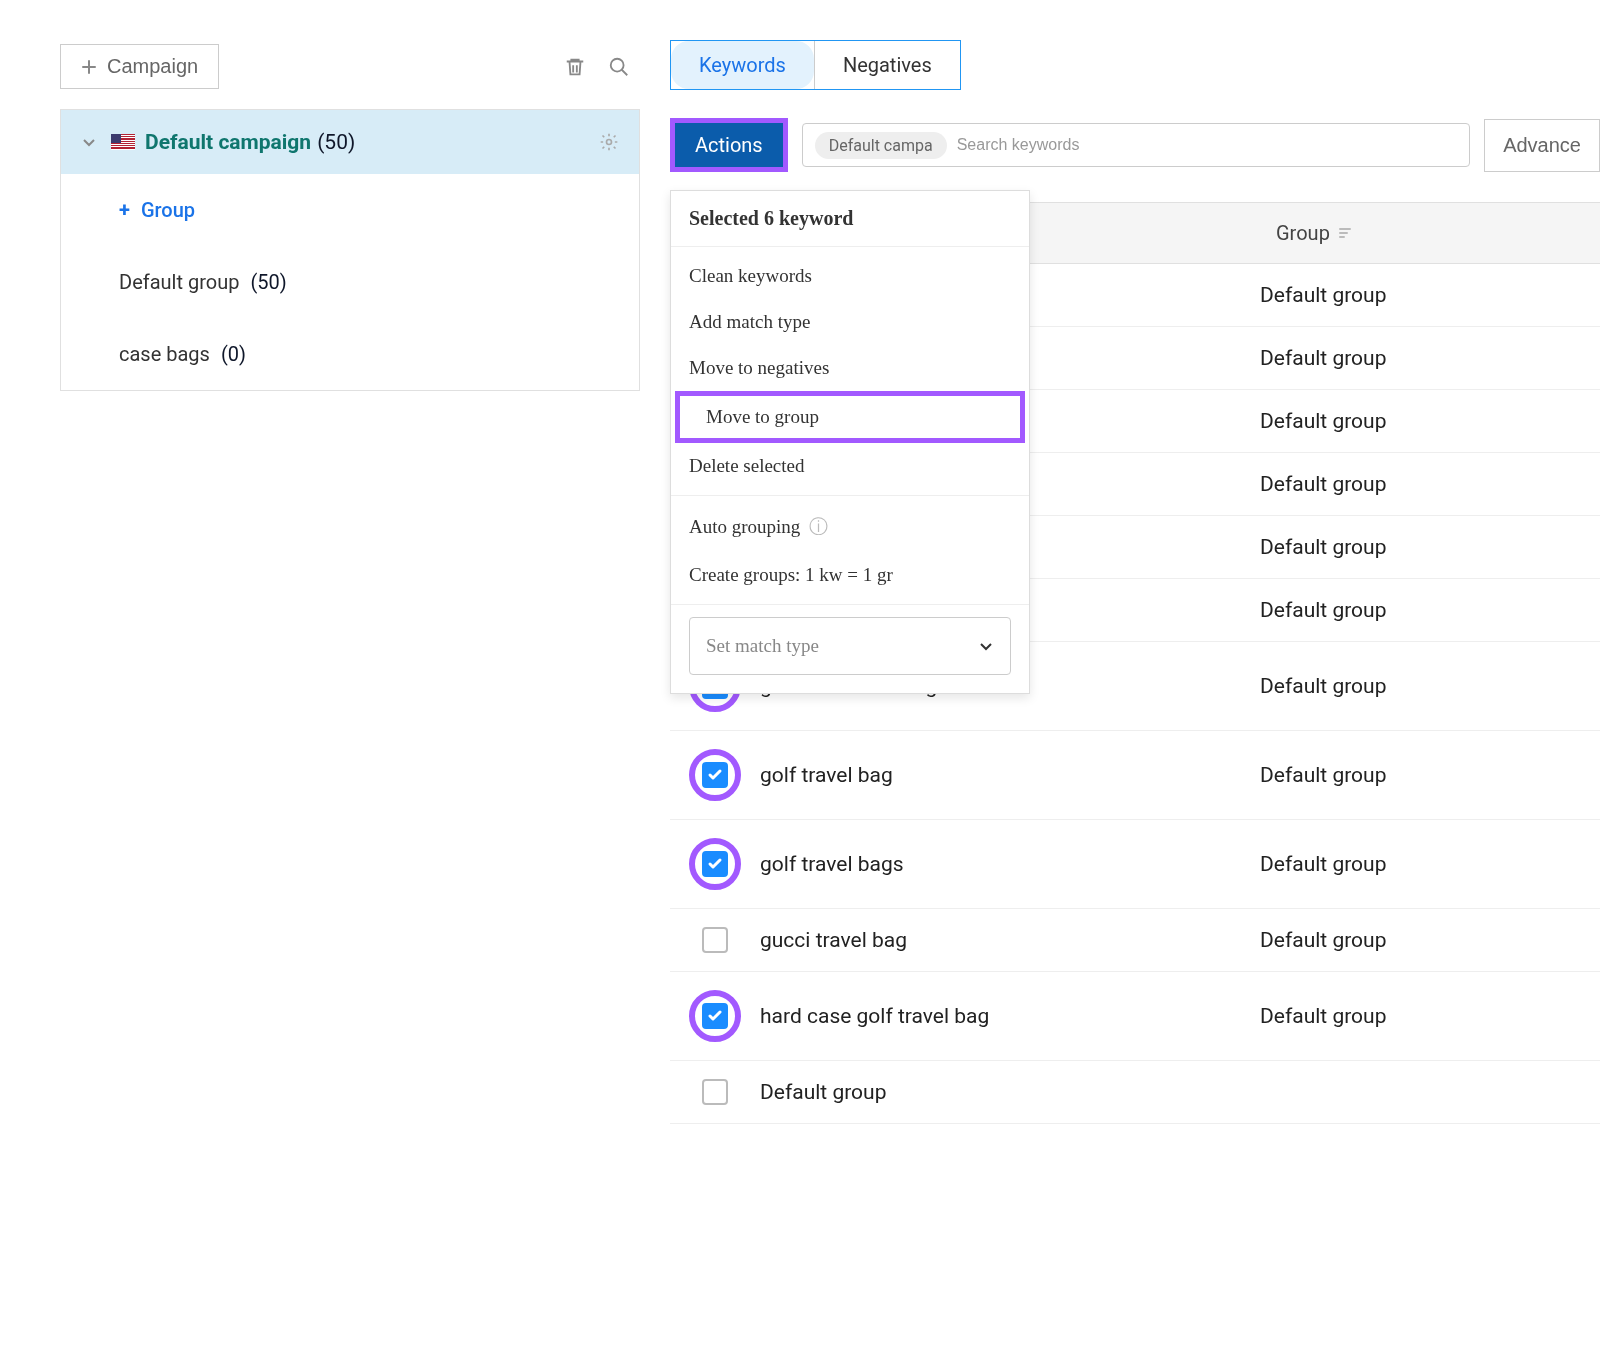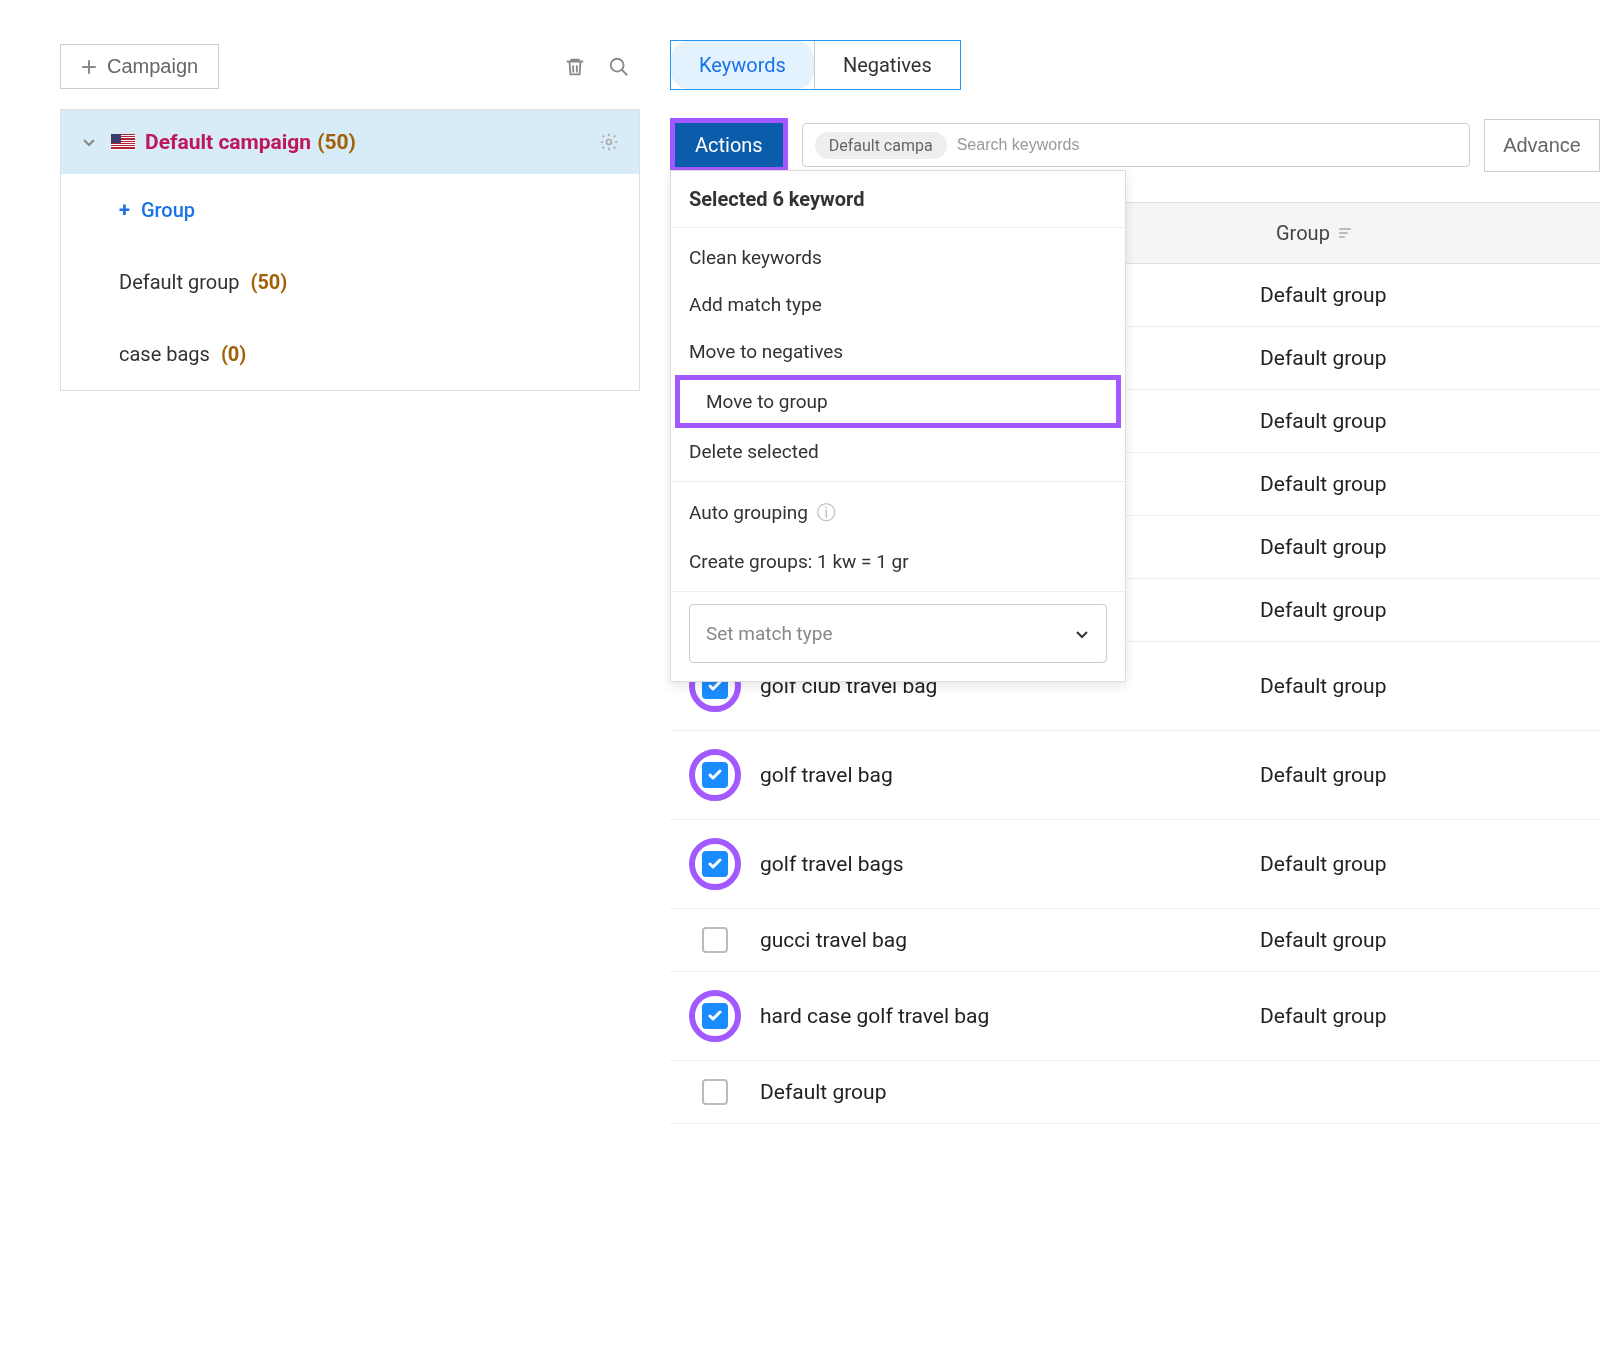--- a/index.html
+++ b/index.html
@@ -66,22 +66,22 @@
     position: relative;
     flex-shrink: 0;
   }
   .flag::after {
     content: "";
     position: absolute;
     top: 0; left: 0;
     width: 10px; height: 9px;
     background: #3c3b6e;
   }
-  .campaign-title { font-weight: 700; color: #be185d; }
-  .count { color: #a16207; margin-left: 6px; font-weight: 700; }
+  .campaign-title { font-weight: 700; color: #0f766e; }
+  .count { color: #0f172a; margin-left: 6px; font-weight: 400; }
   .gear { margin-left: auto; color: #aaa; }
   .sidebar-list { padding: 0; }
   .sidebar-item {
     padding: 24px 20px 24px 58px;
     font-size: 20px;
     color: #333;
   }
   .add-group { color: #1a73e8; font-weight: 500; }
   .add-group .plus { font-weight: 700; margin-right: 6px; }
 
@@ -154,27 +154,28 @@
     font-size: 20px;
     color: #666;
     background: #fff;
     cursor: pointer;
     white-space: nowrap;
   }
 
   
   .dropdown {
     position: absolute;
-    top: 52px;
+    top: 72px;
     left: 0;
-    width: 456px;
+    width: 360px;
     background: #fff;
     border: 1px solid #ddd;
     box-shadow: 0 4px 10px rgba(0,0,0,0.1);
     z-index: 50;
+    font-family: Liberation Serif, serif;
   }
   .dd-head {
     padding: 16px 18px;
     font-size: 20px;
     font-weight: 700;
     border-bottom: 1px solid #eee;
   }
   .dd-section { border-bottom: 1px solid #eee; padding: 6px 0; }
   .dd-item {
     padding: 12px 18px;

